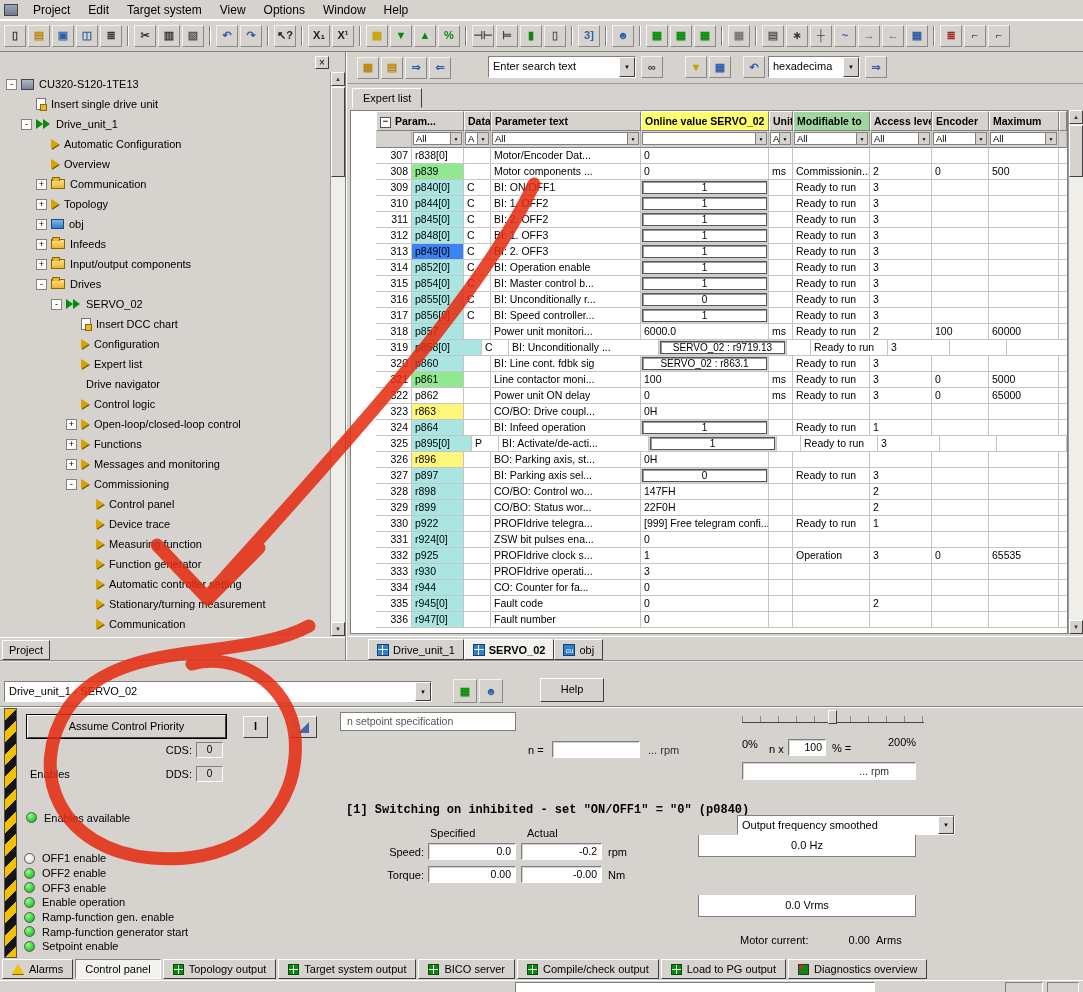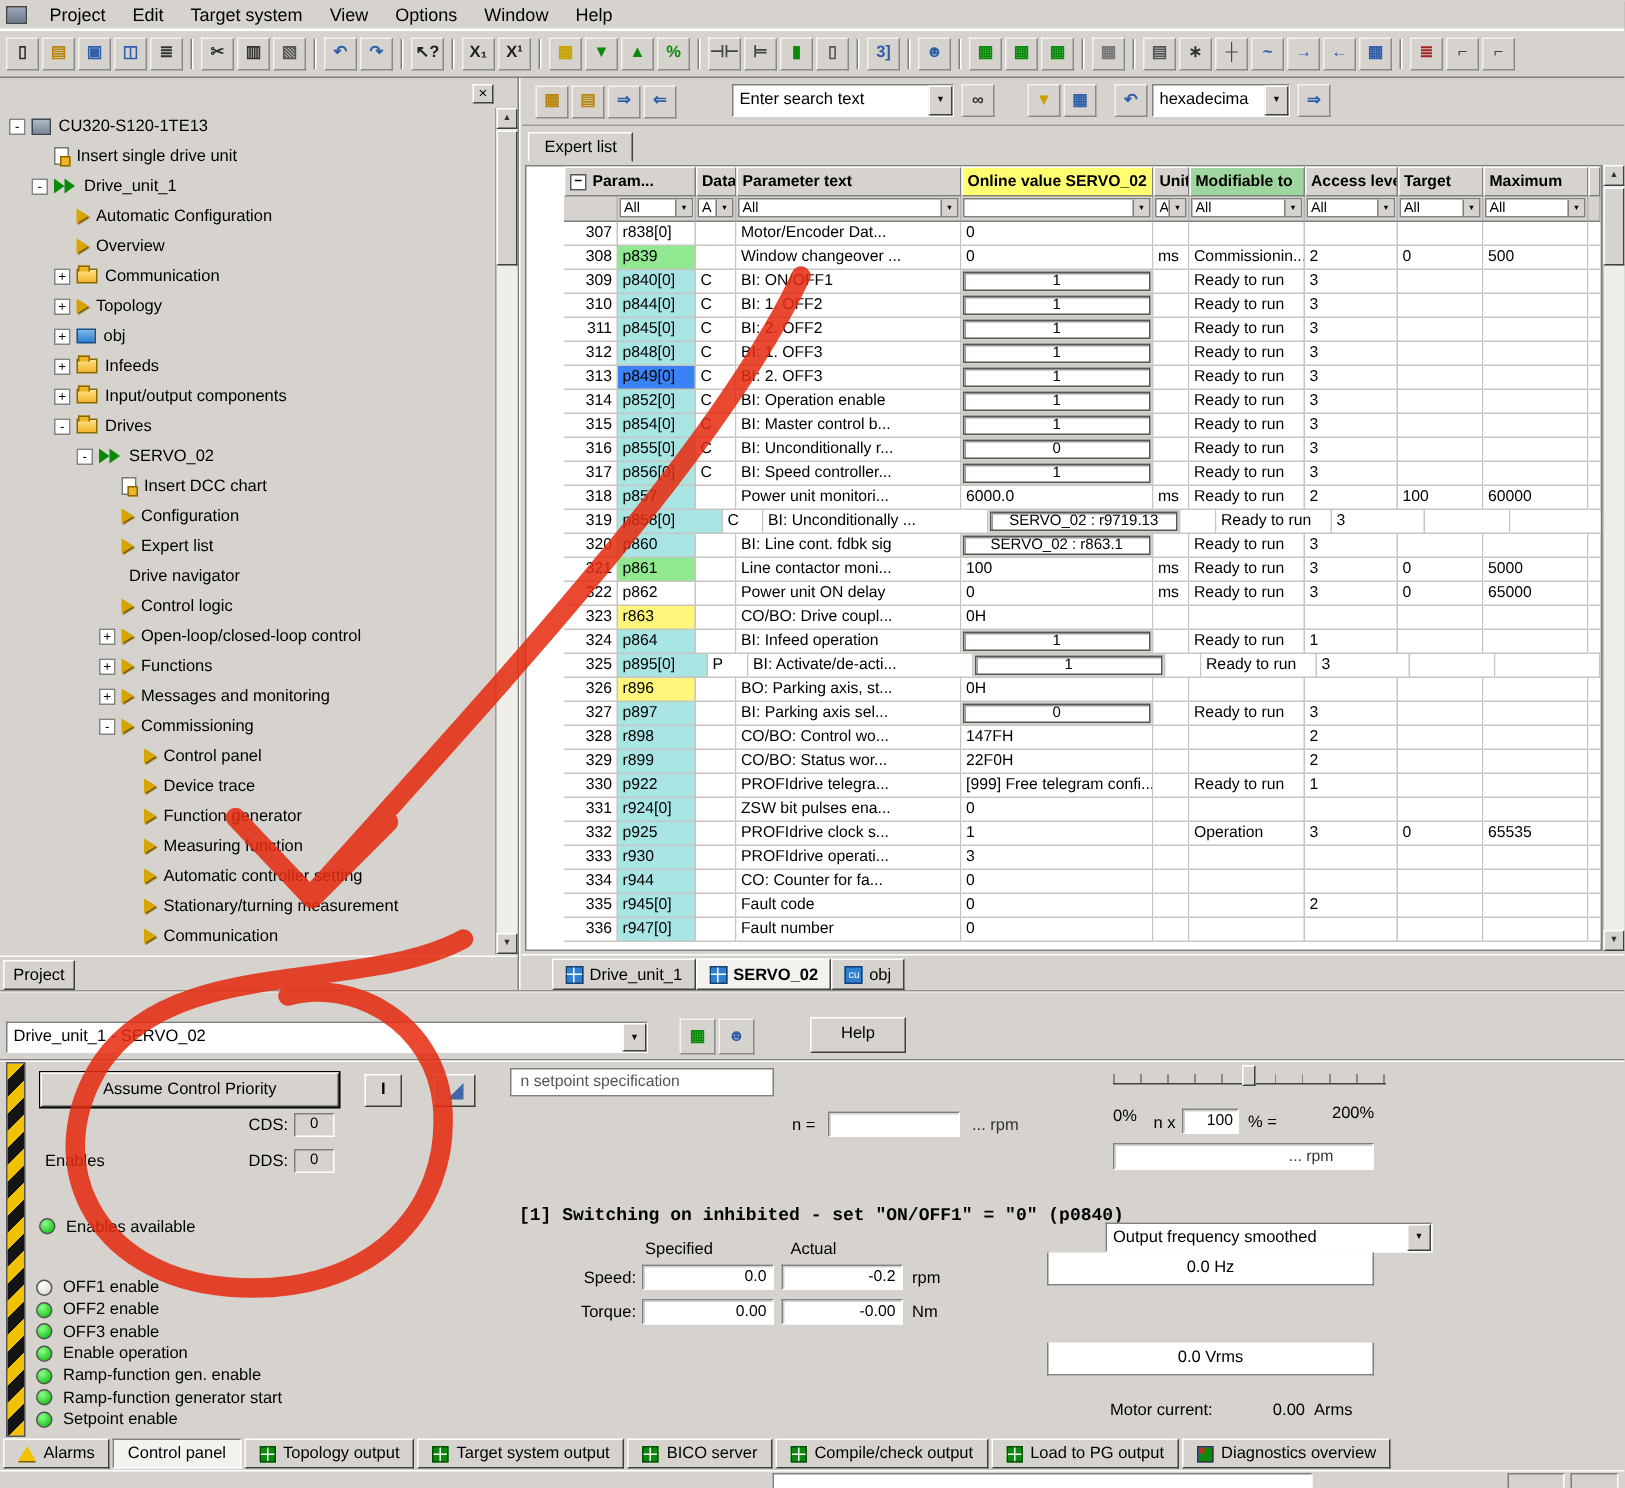--- a/index.html
+++ b/index.html
@@ -399,26 +399,26 @@
           <span class="tlabel">Control panel</span>
         </div>
         <div class="titem" style="padding-left: 79px;">
           <span class="texp-spacer"></span>
           <span class="ticon ti-arrow"></span>
           <span class="tlabel">Device trace</span>
         </div>
         <div class="titem" style="padding-left: 79px;">
           <span class="texp-spacer"></span>
           <span class="ticon ti-arrow"></span>
+          <span class="tlabel">Measuring function</span>
+        </div>
+        <div class="titem" style="padding-left: 79px;">
+          <span class="texp-spacer"></span>
+          <span class="ticon ti-arrow"></span>
           <span class="tlabel">Function generator</span>
-        </div>
-        <div class="titem" style="padding-left: 79px;">
-          <span class="texp-spacer"></span>
-          <span class="ticon ti-arrow"></span>
-          <span class="tlabel">Measuring function</span>
         </div>
         <div class="titem" style="padding-left: 79px;">
           <span class="texp-spacer"></span>
           <span class="ticon ti-arrow"></span>
           <span class="tlabel">Automatic controller setting</span>
         </div>
         <div class="titem" style="padding-left: 79px;">
           <span class="texp-spacer"></span>
           <span class="ticon ti-arrow"></span>
           <span class="tlabel">Stationary/turning measurement</span>
@@ -486,21 +486,21 @@
 
     <div id="grid">
         <div class="trow hrow">
           <div class="th hdr-first" style="width: 88px;"><span>Param...</span></div>
           <div class="th" style="width: 27px;"><span>Data</span></div>
           <div class="th" style="width: 150px;"><span>Parameter text</span></div>
           <div class="th" style="width: 128px; background: rgb(255, 255, 112);"><span>Online value SERVO_02</span></div>
           <div class="th" style="width: 24px;"><span>Unit</span></div>
           <div class="th" style="width: 77px; background: rgb(159, 214, 159);"><span>Modifiable to</span></div>
           <div class="th" style="width: 62px;"><span>Access level</span></div>
-          <div class="th" style="width: 57px;"><span>Target</span></div>
+          <div class="th" style="width: 57px;"><span>Encoder</span></div>
           <div class="th" style="width: 70px;"><span>Maximum</span></div>
           <div class="th thfill"></div>
         </div>
         <div class="trow frow">
           <div class="tf" style="width: 36px;"></div>
           <div class="tf" style="width: 52px;">
             <div class="fcombo">
               <span class="ftext">All</span>
               <span class="farrow"></span>
             </div>
@@ -565,21 +565,21 @@
           <div class="td cmod" style="width: 77px;"></div>
           <div class="td cacc" style="width: 62px;"></div>
           <div class="td cmin" style="width: 57px;"></div>
           <div class="td cmax" style="width: 70px;"></div>
           <div class="rowfill"></div>
         </div>
         <div class="trow drow">
           <div class="td cnum" style="width: 36px;">308</div>
           <div class="td cparam" style="width: 52px; background: rgb(144, 232, 144);">p839</div>
           <div class="td cdata" style="width: 27px;"></div>
-          <div class="td ctext" style="width: 150px;">Window changeover ...</div>
+          <div class="td ctext" style="width: 150px;">Motor components ...</div>
           <div class="td cval" style="width: 128px;">0</div>
           <div class="td cunit" style="width: 24px;">ms</div>
           <div class="td cmod" style="width: 77px;">Commissionin...</div>
           <div class="td cacc" style="width: 62px;">2</div>
           <div class="td cmin" style="width: 57px;">0</div>
           <div class="td cmax" style="width: 70px;">500</div>
           <div class="rowfill"></div>
         </div>
         <div class="trow drow">
           <div class="td cnum" style="width: 36px;">309</div>

